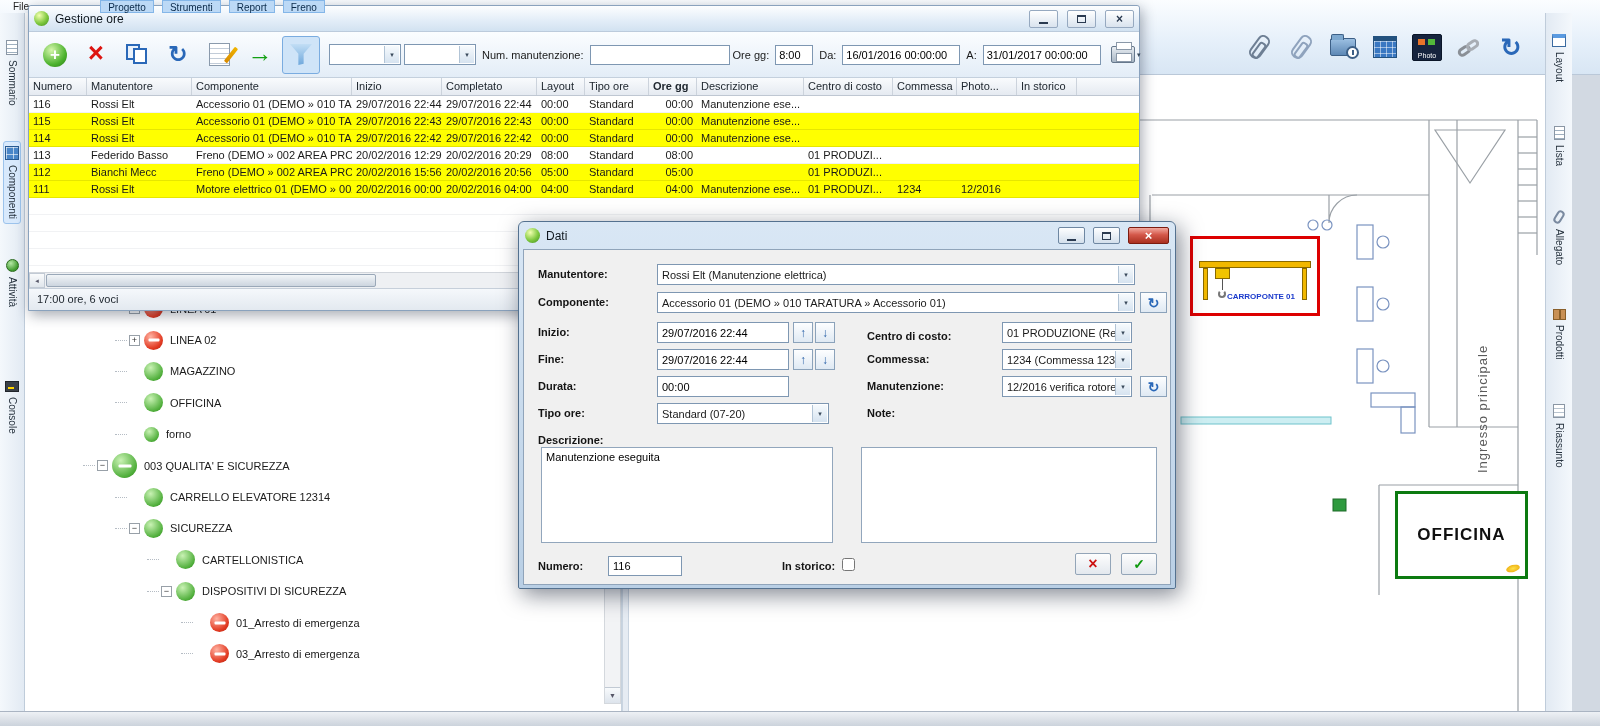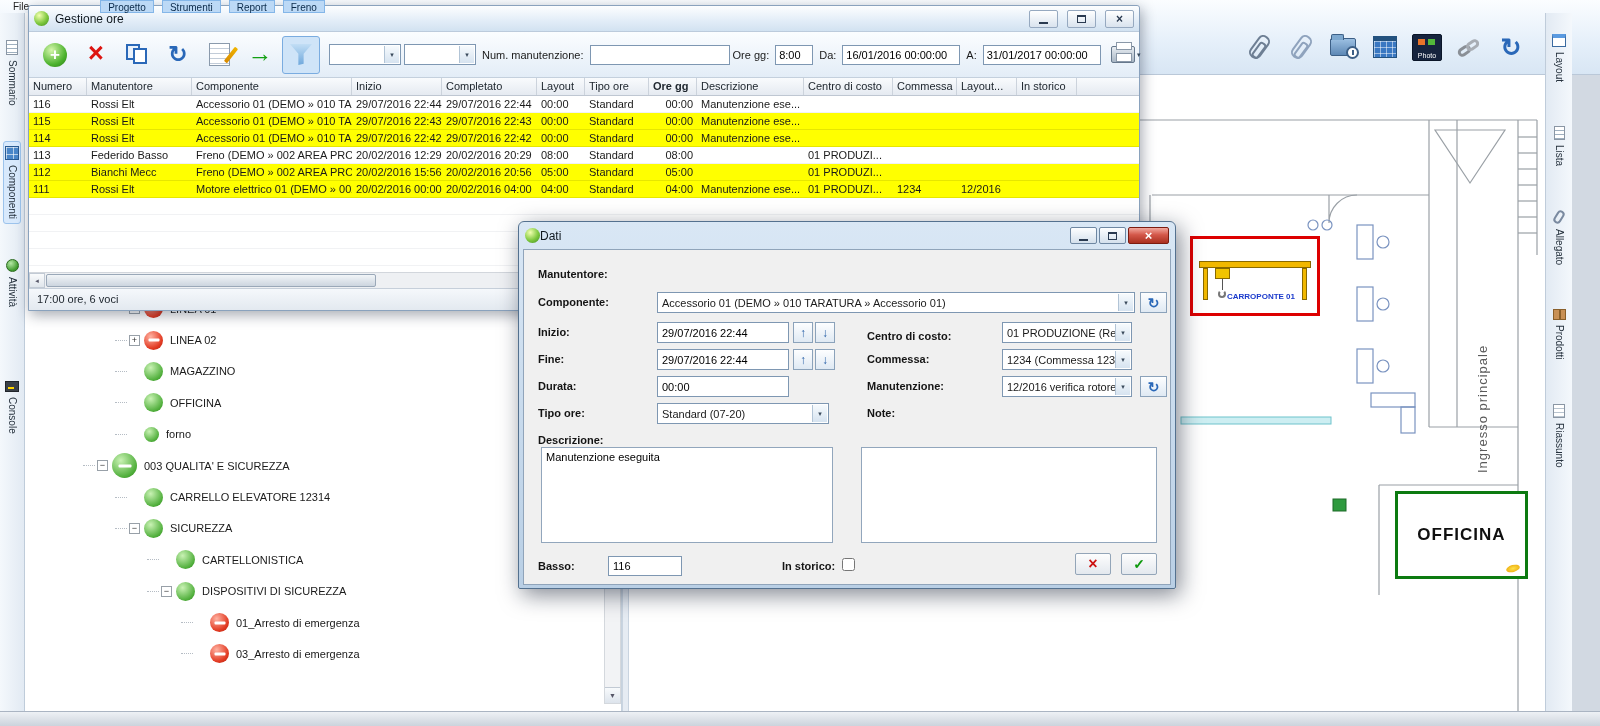--- a/index.html
+++ b/index.html
@@ -132,21 +132,21 @@
 .grow{display:flex;height:17px;border-bottom:1px solid #f1f2f4;background:#fff;}
 .grow.hl{background:#ffff00;border-bottom-color:#e6e600;}
 .gc{padding:0 4px;font-size:11px;line-height:16px;white-space:nowrap;overflow:hidden;flex:none;}
 .gc.ra{text-align:right;}
 .hscroll{height:16px;flex:none;background:#eef0f3;border-top:1px solid #d2d6dc;position:relative;}
 .hs-btn{position:absolute;top:0;width:16px;height:15px;background:linear-gradient(#fafbfc,#e0e6ec);border:1px solid #c2cad4;text-align:center;line-height:14px;font-size:7px;color:#556;}
 .hs-thumb{position:absolute;left:17px;top:1px;width:330px;height:13px;background:linear-gradient(#f2f5f8,#ccd5df);border:1px solid #9aa8b8;border-radius:2px;}
 .statusbar{height:22px;flex:none;background:linear-gradient(#f5f8fb,#e3e9f0);border-top:1px solid #c6cfda;padding:4px 8px;font-size:11px;color:#202830;}
 
 .dlg{position:absolute;left:518px;top:221px;width:658px;height:368px;z-index:20;background:linear-gradient(#d9e7f5,#b9cfe5);border:1px solid #54718f;border-radius:6px 6px 2px 2px;box-shadow:4px 6px 22px rgba(10,20,40,.5);padding:0 4px 4px;}
-.dtitle{height:27px;display:flex;align-items:center;padding:0 2px;}
+.dtitle{height:27px;display:flex;align-items:center;gap:6px;padding:0 2px;}
 .dbtn{width:27px;height:17px;border:1px solid #6e87a2;background:linear-gradient(#fdfeff,#d4e0ec);border-radius:2px;display:flex;align-items:center;justify-content:center;margin-left:2px;color:#2a3a50;flex:none;}
 .dbtn.close{width:41px;background:linear-gradient(#f2a89e,#d4584a 45%,#aa3020);border-color:#7c1c10;color:#fff;font-weight:bold;font-size:13px;}
 .dcontent{position:relative;background:#f0f0f0;border:1px solid #90a4ba;height:336px;font-size:11px;}
 .dlab{position:absolute;font-weight:bold;color:#141414;white-space:nowrap;}
 .dfield{position:absolute;background:#fff;border:1px solid #7e97b2;height:21px;font-family:"Liberation Sans",sans-serif;font-size:11px;padding:0 4px;}
 .sbtn{position:absolute;width:20px;height:21px;border:1px solid #8ba2ba;background:linear-gradient(#fdfeff,#dfe9f3);display:flex;align-items:center;justify-content:center;color:#2a62a8;font-weight:bold;font-size:12px;}
 .minibtn{position:absolute;width:27px;height:21px;border:1px solid #8ba2ba;background:linear-gradient(#fdfeff,#dfe9f3);display:flex;align-items:center;justify-content:center;color:#2a68b8;font-weight:bold;font-size:14px;}
 .dta{position:absolute;background:#fff;border:1px solid #92a6bc;font-family:"Liberation Sans",sans-serif;font-size:11px;padding:3px 4px;resize:none;}
 .abtn{position:absolute;width:36px;height:22px;border:1px solid #93a5b8;background:linear-gradient(#fdfdfd,#e3e8ee);border-radius:2px;display:flex;align-items:center;justify-content:center;font-weight:bold;}
 .abtn.cancel{color:#cc1111;font-size:16px;}
@@ -450,21 +450,21 @@
       <div class="ghc" style="width: 105px;">Manutentore</div>
       <div class="ghc" style="width: 160px;">Componente</div>
       <div class="ghc" style="width: 90px;">Inizio</div>
       <div class="ghc" style="width: 95px;">Completato</div>
       <div class="ghc" style="width: 48px;">Layout</div>
       <div class="ghc" style="width: 64px;">Tipo ore</div>
       <div class="ghc" style="width: 48px; font-weight: bold;">Ore gg</div>
       <div class="ghc" style="width: 107px;">Descrizione</div>
       <div class="ghc" style="width: 89px;">Centro di costo</div>
       <div class="ghc" style="width: 64px;">Commessa</div>
-      <div class="ghc" style="width: 60px;">Layout...</div>
+      <div class="ghc" style="width: 60px;">Photo...</div>
       <div class="ghc" style="width: 60px;">In storico</div>
       <div class="ghc fill"></div>
     </div>
   <div class="gridbody">
       <div class="grow">
         <div class="gc" style="width: 58px;">116</div>
         <div class="gc" style="width: 105px;">Rossi Elt</div>
         <div class="gc" style="width: 160px;">Accessorio 01 (DEMO » 010 TARAT...</div>
         <div class="gc" style="width: 90px;">29/07/2016 22:44</div>
         <div class="gc" style="width: 95px;">29/07/2016 22:44</div>
@@ -630,20 +630,24 @@
       </span>
     <span class="dbtn">
         <span class="g-max"></span>
       </span>
     <span class="dbtn close">
         <span>×</span>
       </span>
   </div>
   <div class="dcontent">
     <span class="dlab" style="left:14px;top:18px">Manutentore:</span>
+    <div class="combo abs" style="left:133px;top:14px;width:478px">
+        <span class="cval">Rossi Elt (Manutenzione elettrica)</span>
+        <span class="arrow">▾</span>
+      </div>
 
     <span class="dlab" style="left:14px;top:46px">Componente:</span>
     <div class="combo abs" style="left:133px;top:42px;width:478px">
         <span class="cval">Accessorio 01 (DEMO » 010 TARATURA » Accessorio 01)</span>
         <span class="arrow">▾</span>
       </div>
     <span class="minibtn" style="left:616px;top:42px">
         <span>↻</span>
       </span>
 
@@ -690,21 +694,21 @@
     <div class="combo abs" style="left:133px;top:153px;width:172px">
         <span class="cval">Standard (07-20)</span>
         <span class="arrow">▾</span>
       </div>
     <span class="dlab" style="left:343px;top:157px">Note:</span>
 
     <span class="dlab" style="left:14px;top:184px">Descrizione:</span>
     <textarea class="dta" readonly="" style="left: 17px; top: 197px; width: 292px; height: 96px;">Manutenzione eseguita</textarea>
     <textarea class="dta" readonly="" style="left: 337px; top: 197px; width: 296px; height: 96px;"></textarea>
 
-    <span class="dlab" style="left:14px;top:310px">Basso:</span>
+    <span class="dlab" style="left:14px;top:310px">Numero:</span>
     <input class="dfield" readonly="" style="left: 84px; top: 306px; width: 74px; height: 20px;" value="116">
     <span class="dlab" style="left:258px;top:310px">In storico:</span>
     <input type="checkbox" class="dchk" style="left: 318px; top: 308px;">
     <span class="abtn cancel" style="left:551px;top:303px">
         <span>×</span>
       </span>
     <span class="abtn ok" style="left:597px;top:303px">
         <span>✓</span>
       </span>
   </div>

